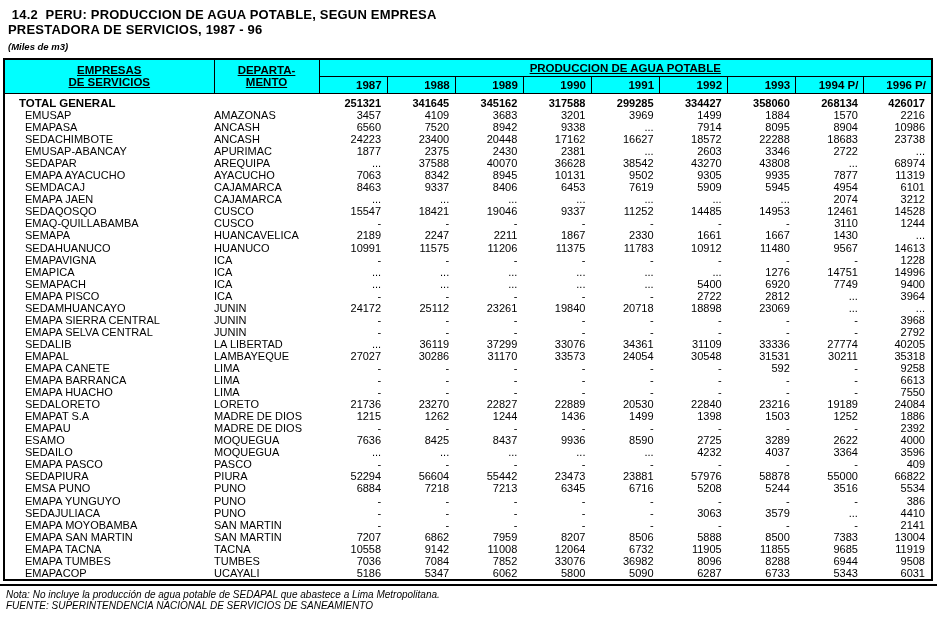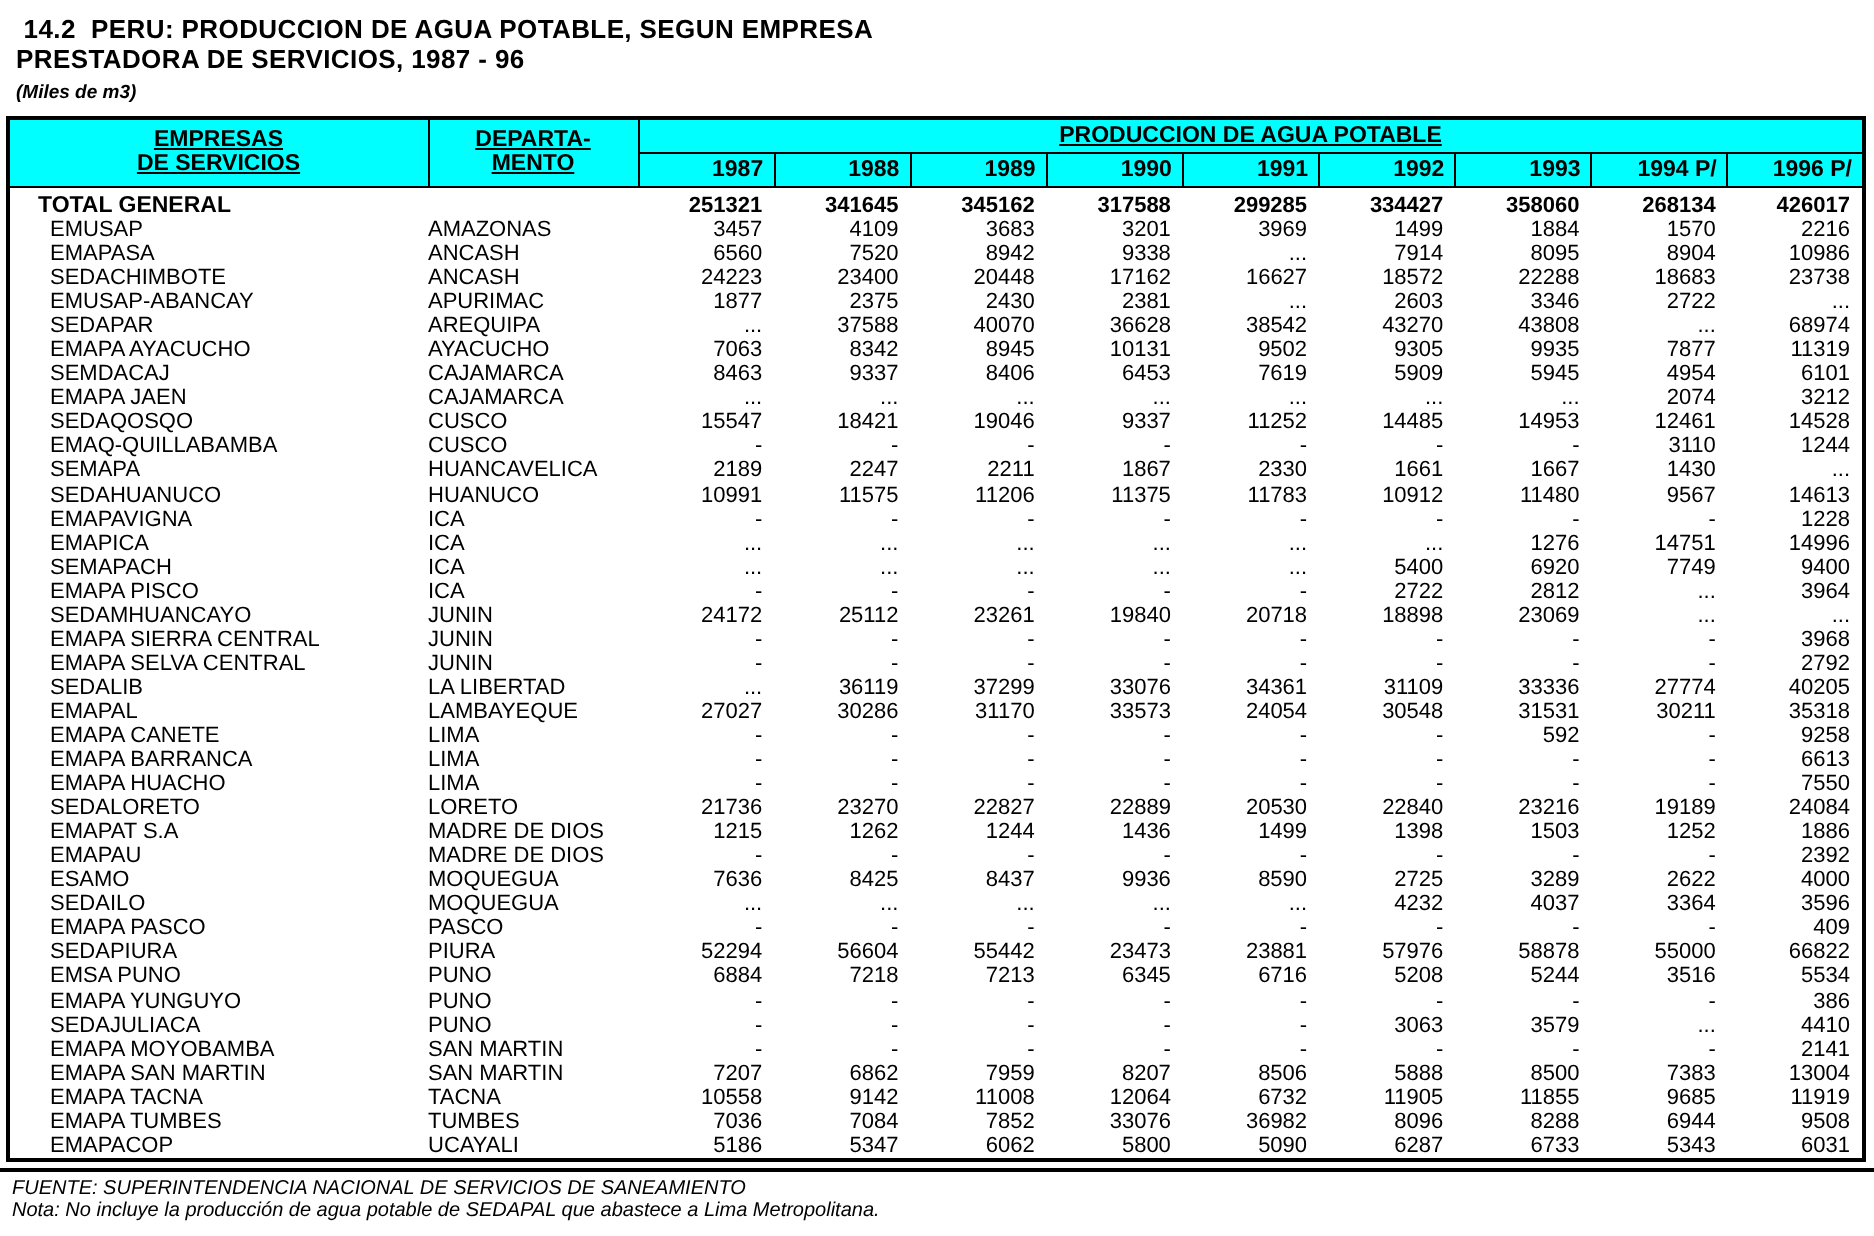--- a/index.html
+++ b/index.html
@@ -624,15 +624,15 @@
         <td class="c-num">6733</td>
         <td class="c-num">5343</td>
         <td class="c-num">6031</td>
       </tr>
     </tbody>
 </table>
 
 <div class="bottom-rule"></div>
 
 <div class="footer-block">
+  <div class="footer-line">Nota: No incluye la producción de agua potable de SEDAPAL que abastece a Lima Metropolitana.</div>
   <div class="footer-line">FUENTE: SUPERINTENDENCIA NACIONAL DE SERVICIOS DE SANEAMIENTO</div>
-  <div class="footer-line">Nota: No incluye la producción de agua potable de SEDAPAL que abastece a Lima Metropolitana.</div>
 </div>
 
 </body></html>

